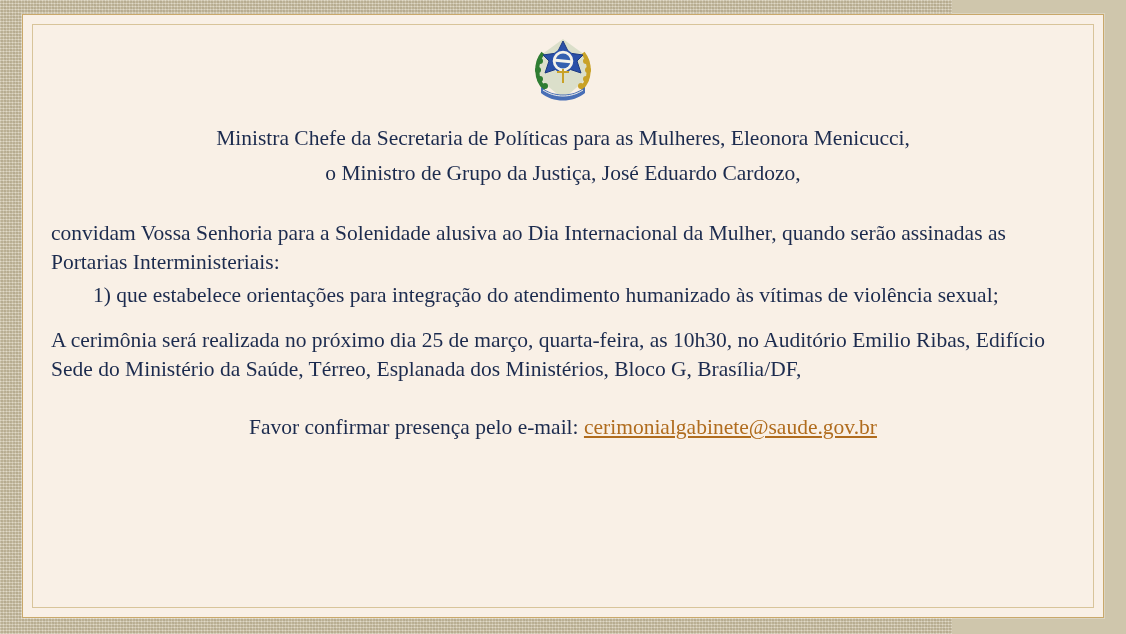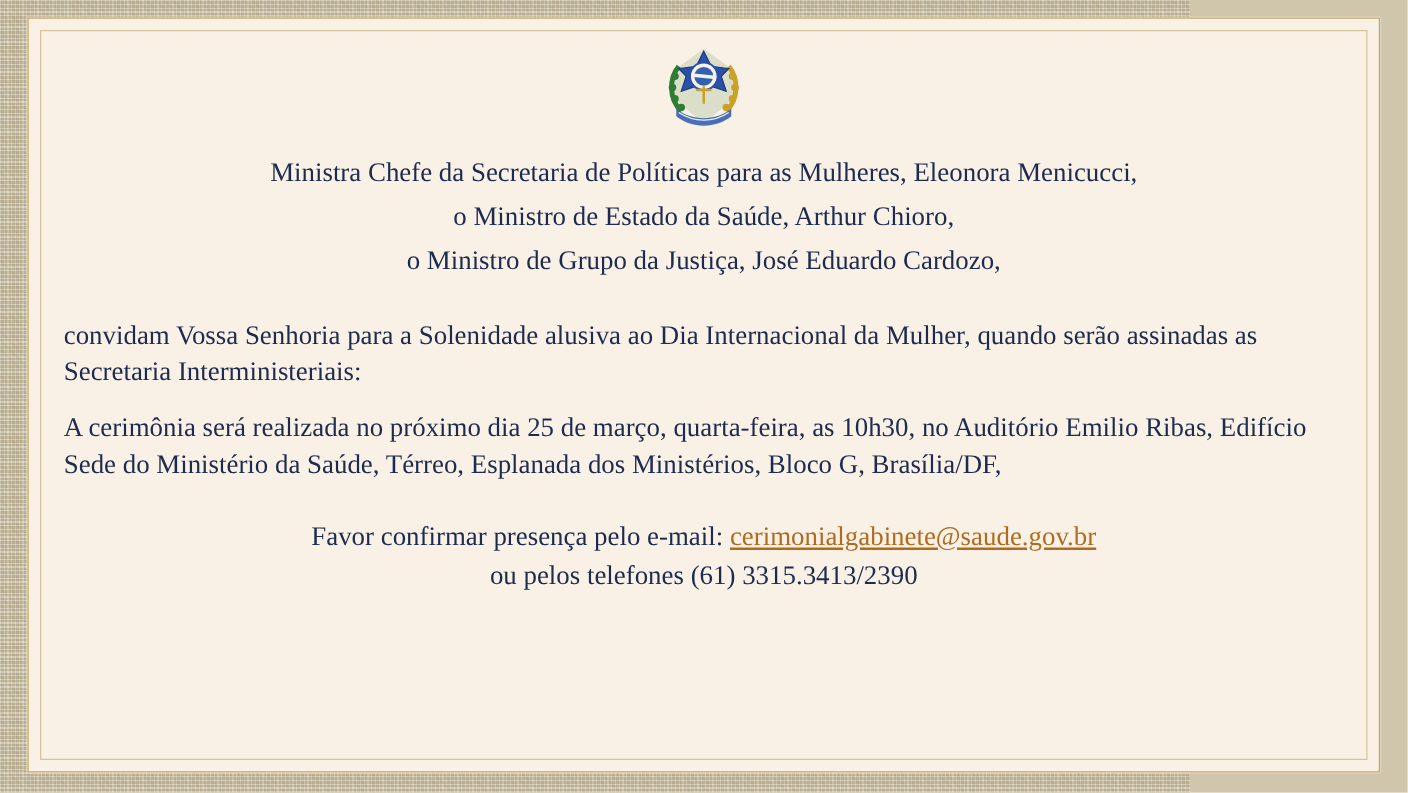--- a/index.html
+++ b/index.html
@@ -144,29 +144,28 @@
 
               <path d="M10 54 C22 64 42 64 54 54 L54 60 C42 70 22 70 10 60 Z" fill="#3560b0" opacity="0.9"></path>
               <path d="M12 57 C24 65 40 65 52 57" stroke="#f5f2ea" stroke-width="1" fill="none"></path>
             </g>
           </svg>
         </span>
       </div>
 
       <div class="header-block">
         <div class="header-line">Ministra Chefe da Secretaria de Políticas para as Mulheres, Eleonora Menicucci,</div>
-        <div class="header-line">o Ministro de Estado da Saúde, Arthur Chioro,</div>
         <div class="header-line">o Ministro de Grupo da Justiça, José Eduardo Cardozo,</div>
       </div>
 
       <div class="body-block">
-        <p class="para">convidam Vossa Senhoria para a Solenidade alusiva ao Dia Internacional da Mulher, quando serão assinadas as Secretaria Interministeriais:</p>
+        <p class="para">convidam Vossa Senhoria para a Solenidade alusiva ao Dia Internacional da Mulher, quando serão assinadas as Portarias Interministeriais:</p>
+        <p class="para indent">1) que estabelece orientações para integração do atendimento humanizado às vítimas de violência sexual;</p>
         <p class="para spaced-top">A cerimônia será realizada no próximo dia 25 de março, quarta-feira, as 10h30, no Auditório Emilio Ribas, Edifício Sede do Ministério da Saúde, Térreo, Esplanada dos Ministérios, Bloco G, Brasília/DF,</p>
       </div>
 
       <div class="contact-block">
         <div class="contact-line"><span>Favor confirmar presença pelo e-mail: </span><a class="email-link" href="#">cerimonialgabinete@saude.gov.br</a></div>
-        <div class="contact-line">ou pelos telefones (61) 3315.3413/2390</div>
       </div>
 
     </div>
   </div>
 </div>
 
 </body></html>

